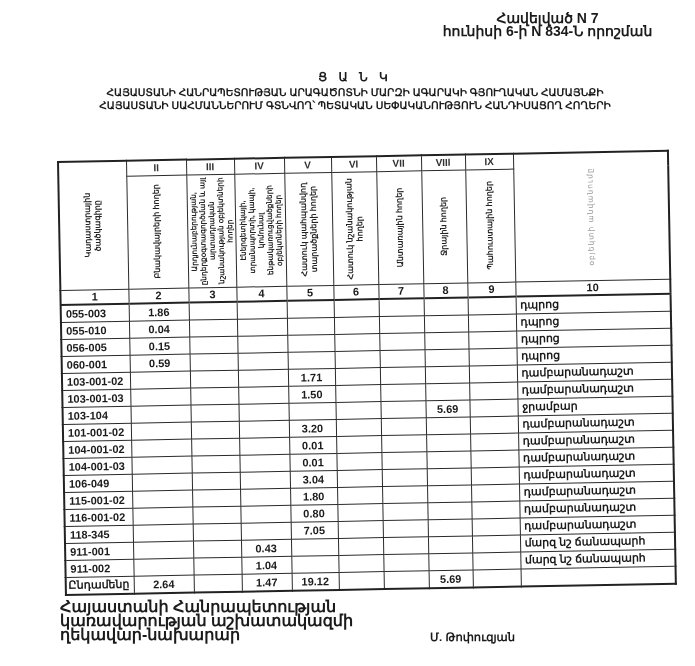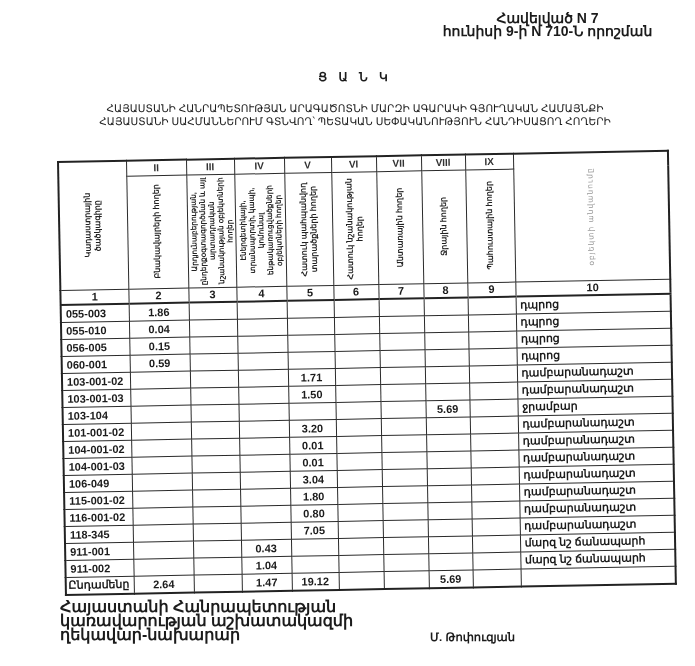--- a/index.html
+++ b/index.html
@@ -14,21 +14,21 @@
   .hdr-right {
     position:absolute; top:12px; left:400px; width:295px;
     text-align:center; font-size:14px; font-weight:700; line-height:13px;
   }
   .doc-title {
     position:absolute; top:70px; left:0; width:710px;
     text-align:center; font-size:12px; font-weight:700; letter-spacing:4px;
   }
   .doc-subtitle {
     position:absolute; top:86px; left:20px; width:670px;
-    text-align:center; font-size:10.5px; font-weight:400; line-height:13px;margin-top:16px;
+    text-align:center; font-size:10.5px; font-weight:700; line-height:13px;
   }
   .sheet-table {
     position:absolute; left:57px; top:161px;
     transform:rotate(-1.05deg); transform-origin:0 0;
     border-collapse:collapse; table-layout:fixed; width:610px;
     background:#fff;
   }
   .sheet-table td {
     border:1px solid #2b2b2b;
     font-size:11px; font-weight:700;
@@ -60,21 +60,21 @@
   .signature {
     position:absolute; left:430px; top:630px;
     font-size:11.5px; font-weight:700;text-align:center;
   }
 </style>
 </head>
 <body>
 
 <div class="hdr-right">
   <div>Հավելված N 7</div>
-  <div>հունիսի 9-ի N 710-Ն որոշման</div>
+  <div>հունիսի 6-ի N 834-Ն որոշման</div>
 </div>
 
 <div class="doc-title">Ց Ա Ն Կ</div>
 
 <div class="doc-subtitle">
   <div>ՀԱՅԱՍՏԱՆԻ ՀԱՆՐԱՊԵՏՈՒԹՅԱՆ ԱՐԱԳԱԾՈՏՆԻ ՄԱՐԶԻ ԱԳԱՐԱԿԻ ԳՅՈՒՂԱԿԱՆ ՀԱՄԱՅՆՔԻ</div>
   <div>ՀԱՅԱՍՏԱՆԻ ՍԱՀՄԱՆՆԵՐՈՒՄ ԳՏՆՎՈՂ՝ ՊԵՏԱԿԱՆ ՍԵՓԱԿԱՆՈՒԹՅՈՒՆ ՀԱՆԴԻՍԱՑՈՂ ՀՈՂԵՐԻ</div>
 </div>
 
 <table class="sheet-table">

